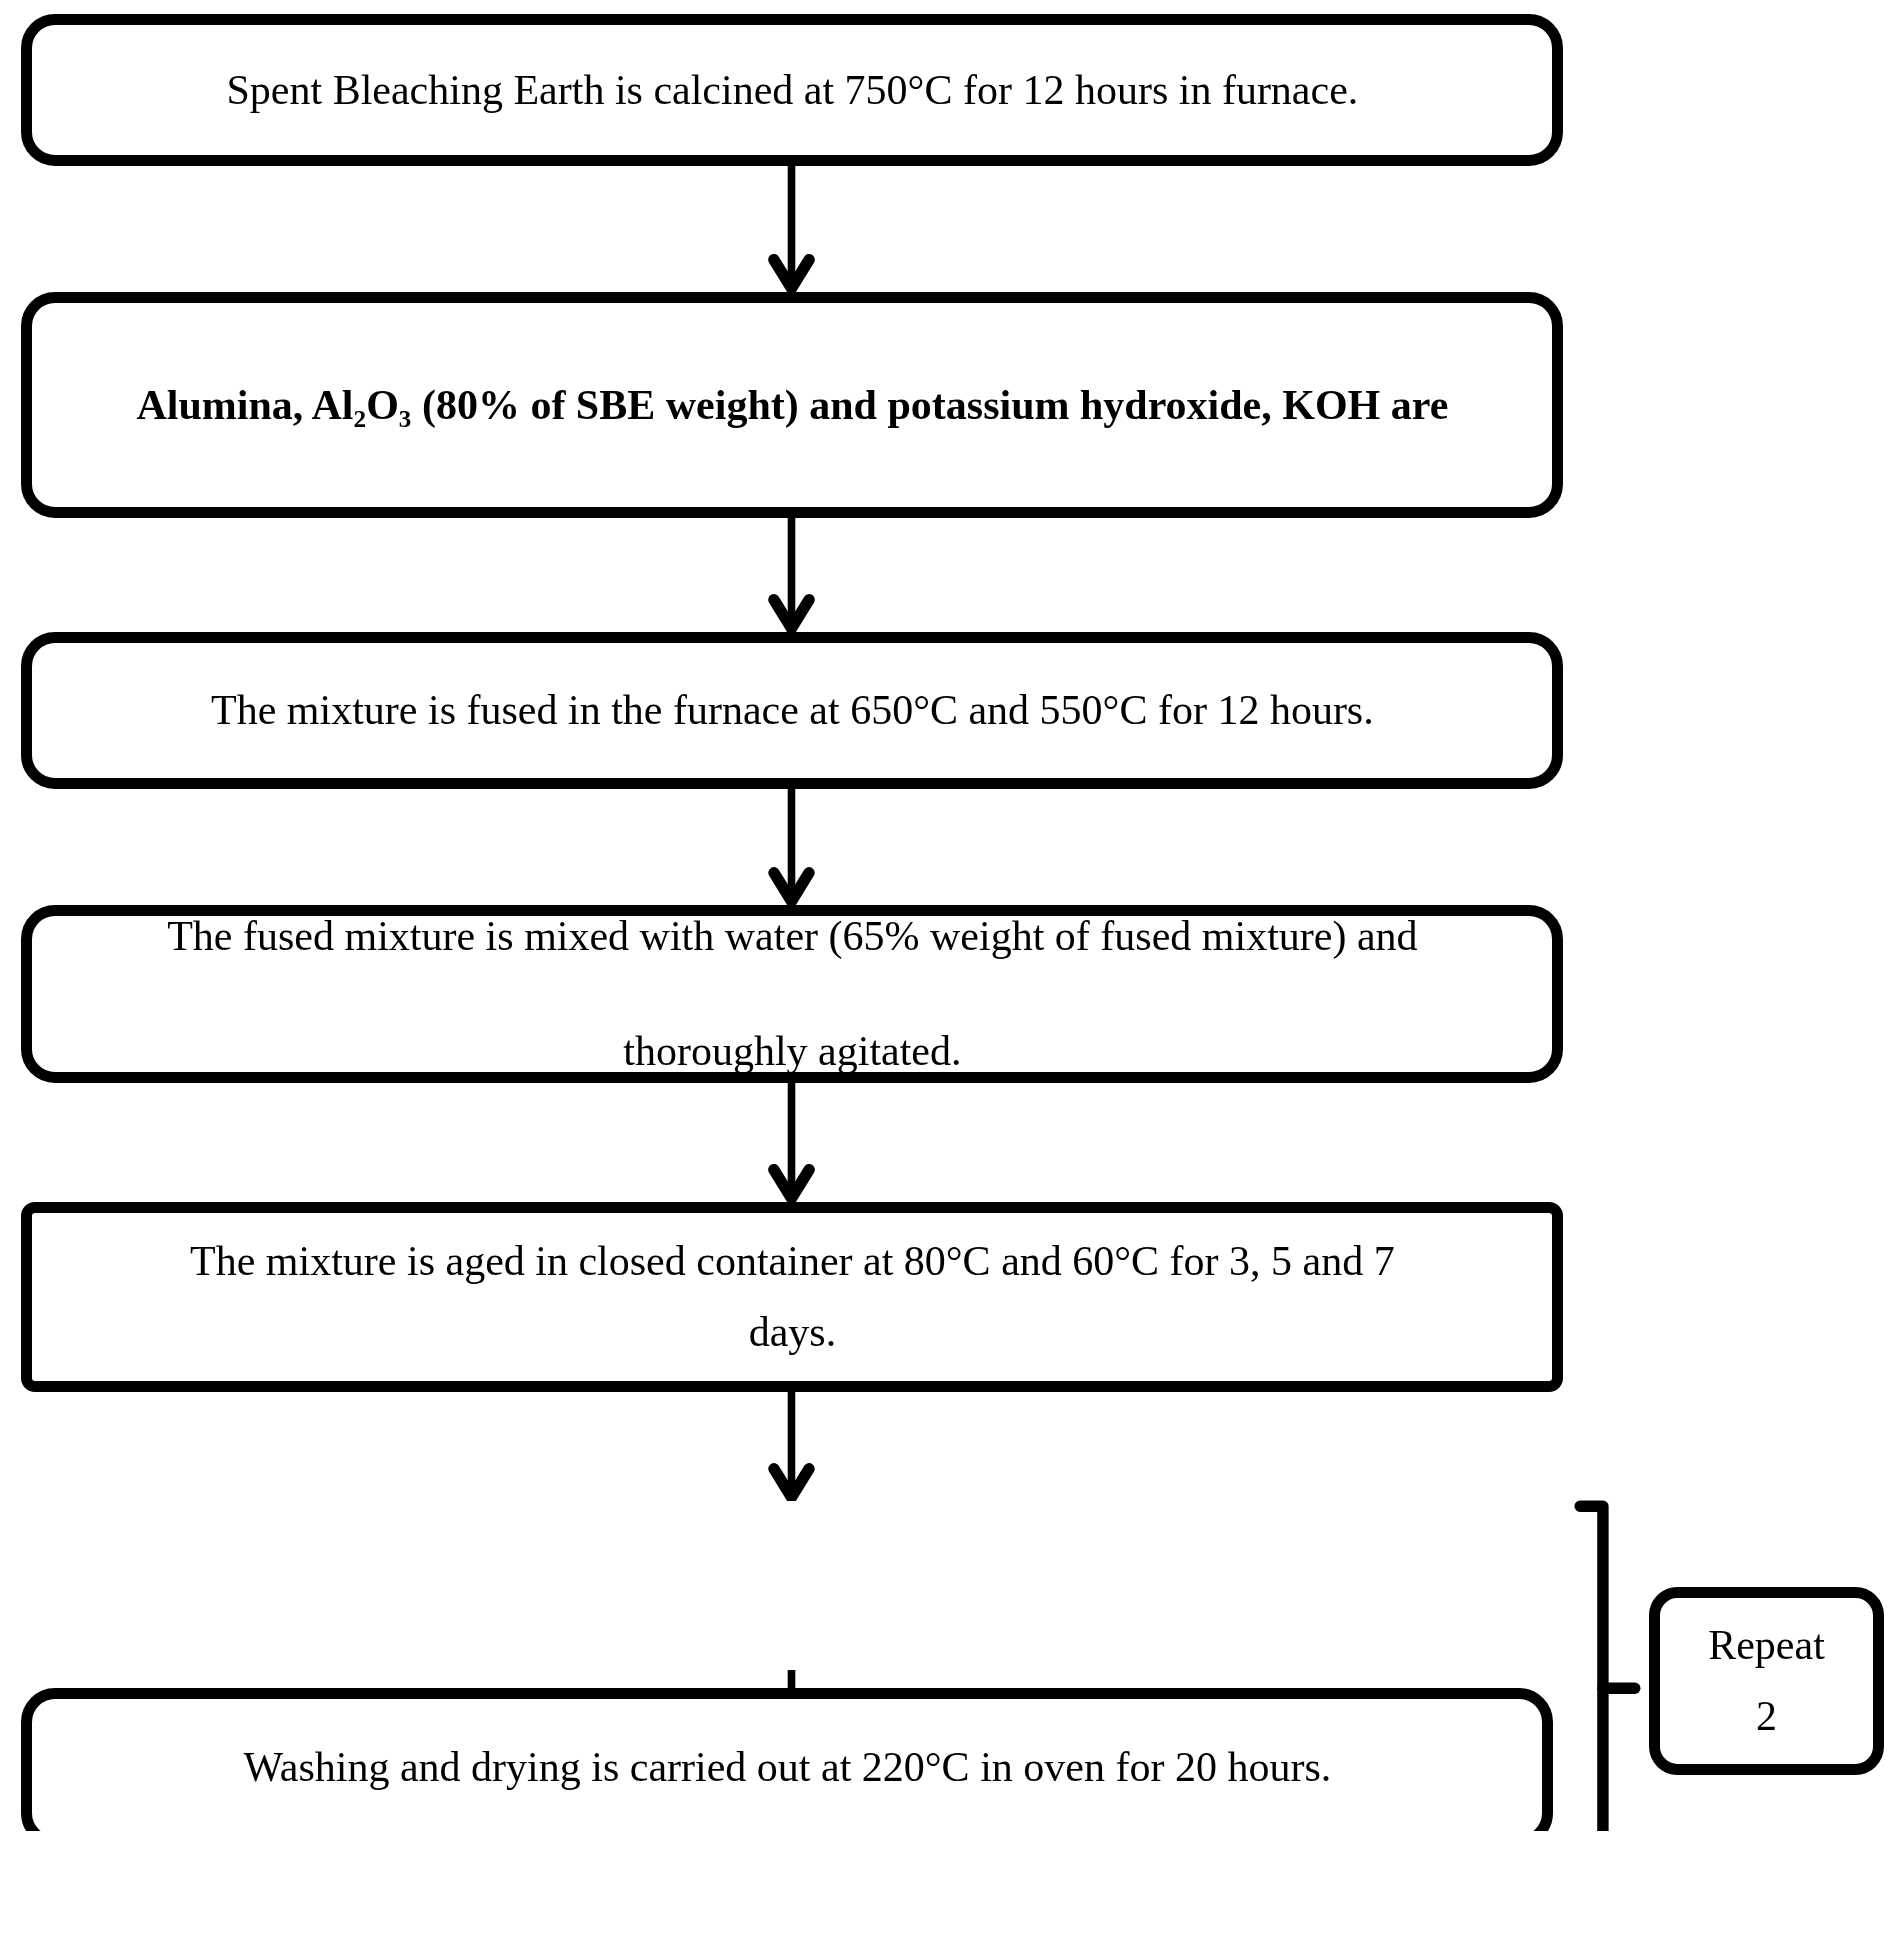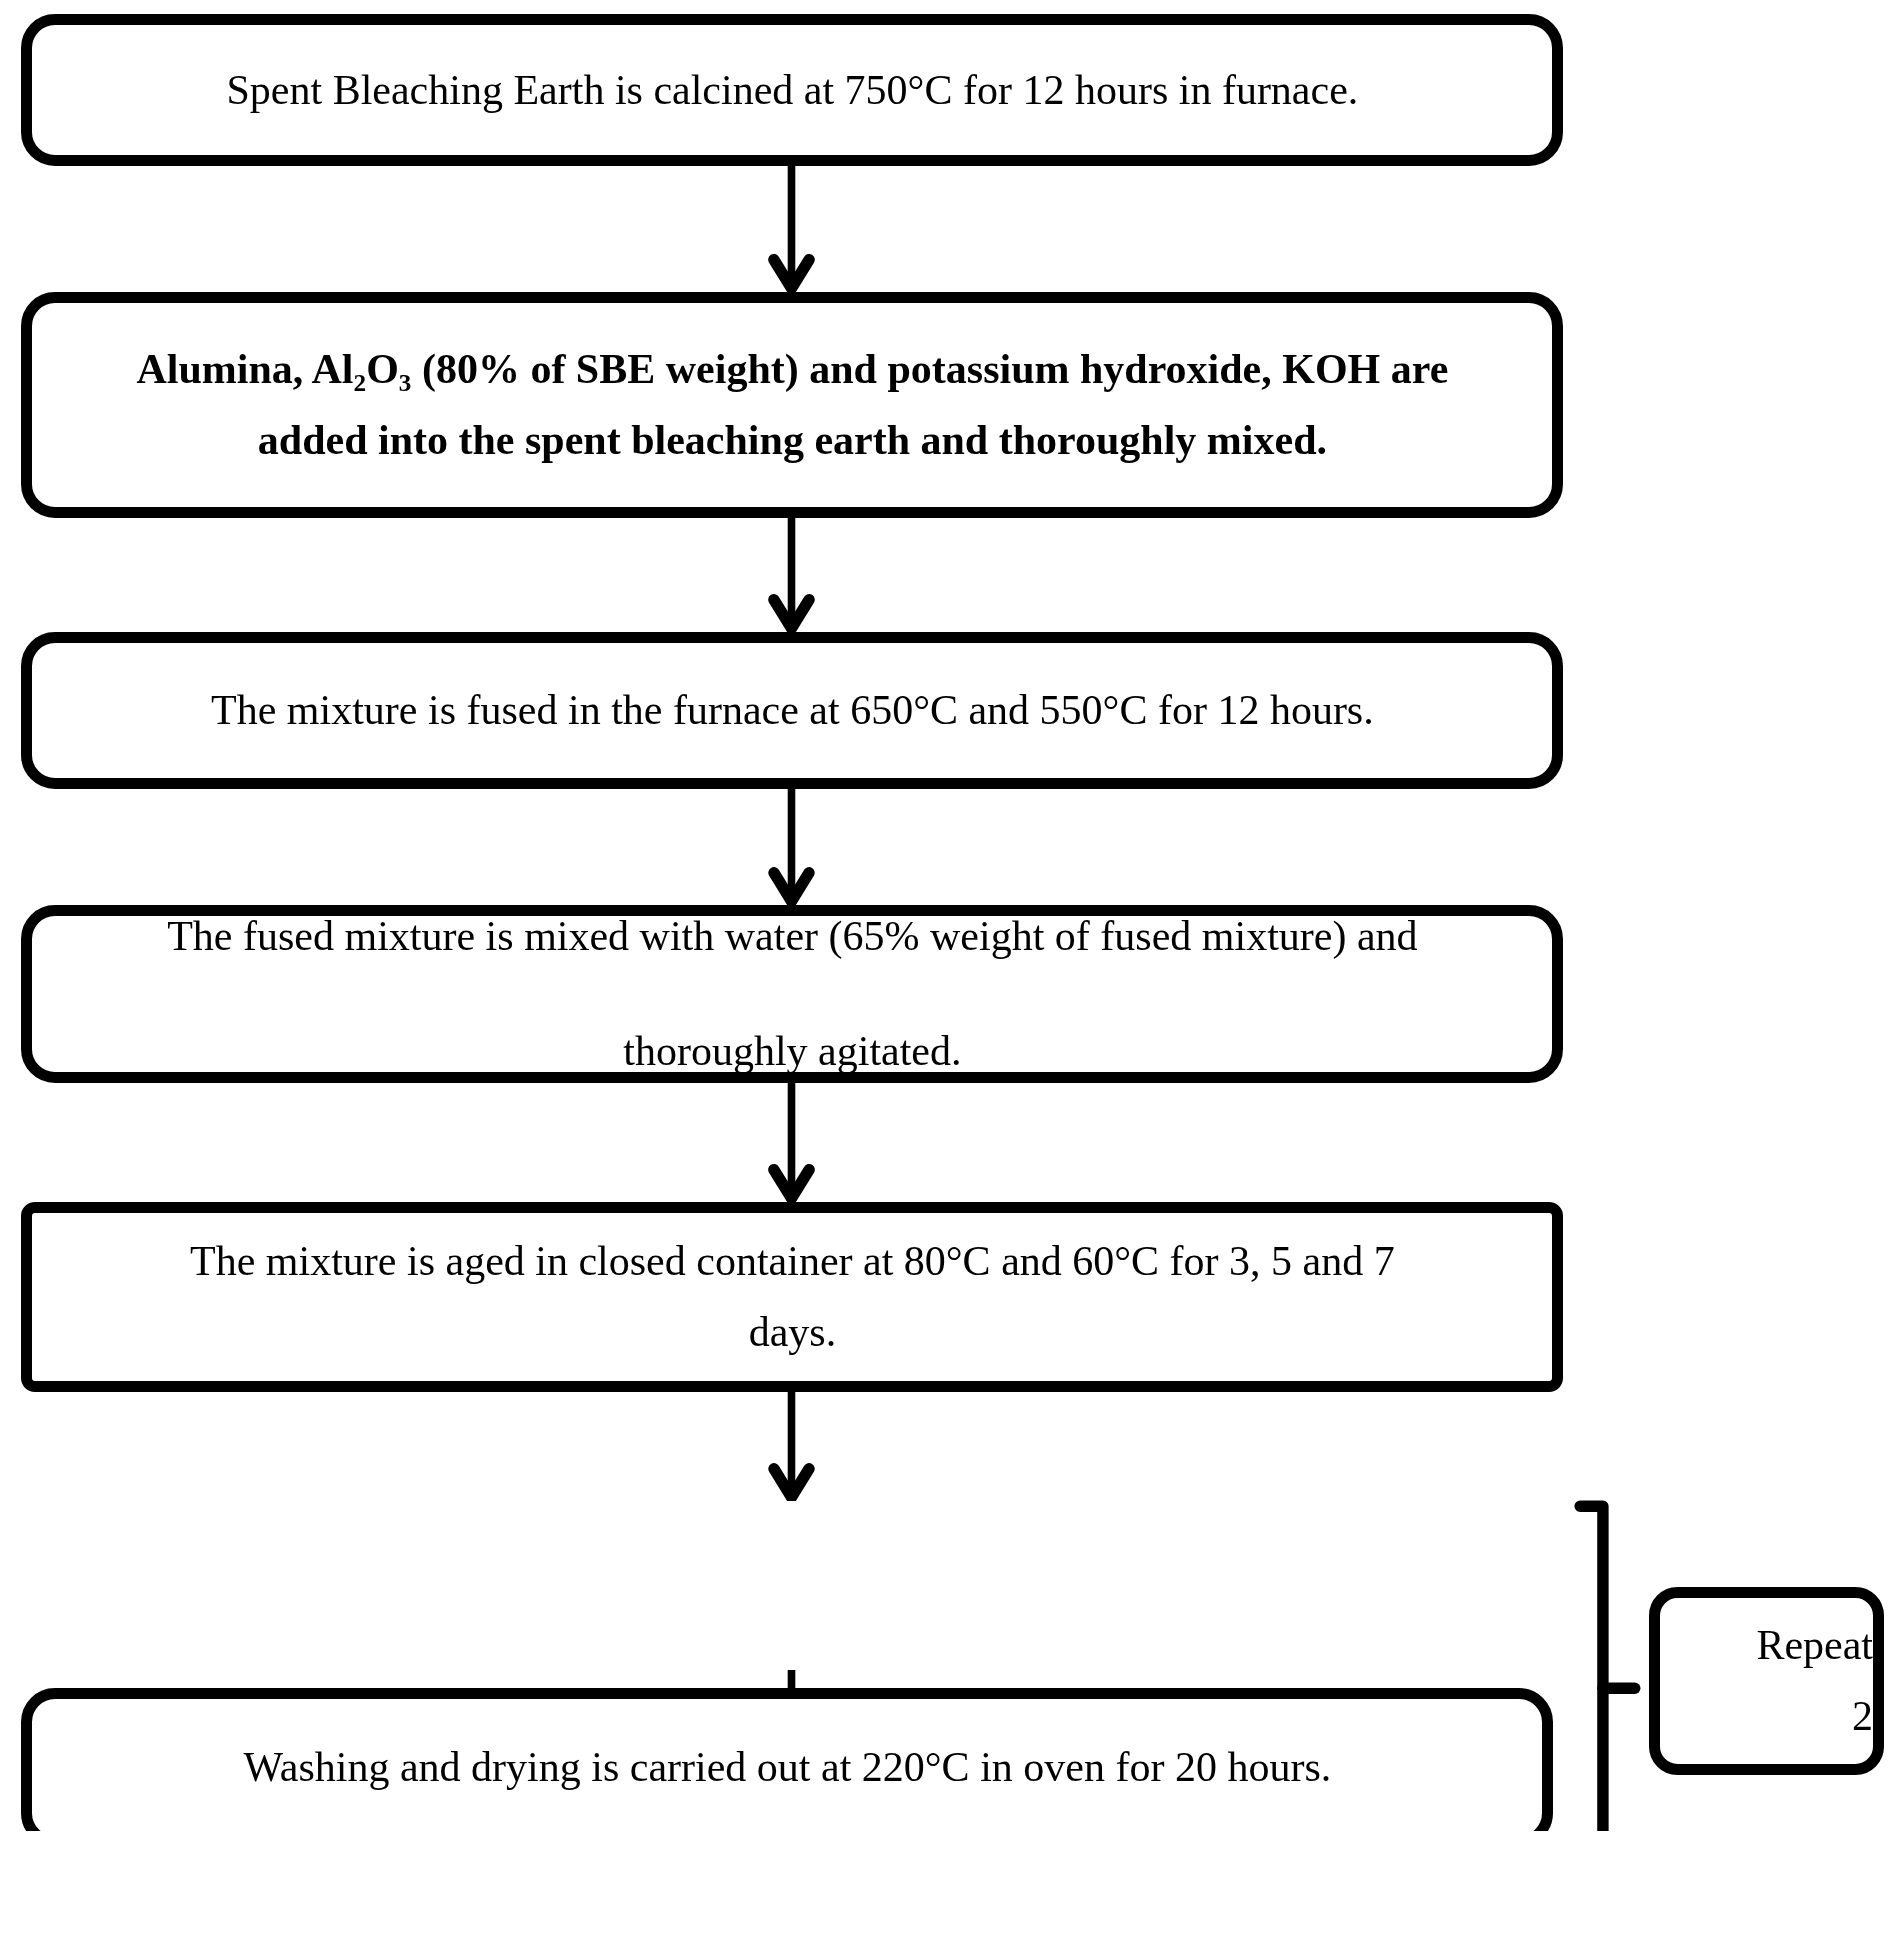--- a/index.html
+++ b/index.html
@@ -65,21 +65,21 @@
     top: 1587px;
     width: 235px;
     height: 188px;
     box-sizing: border-box;
     border: 11.4px solid #000000;
     border-radius: 28.5px;
     background: #ffffff;
     display: flex;
     flex-direction: column;
     justify-content: center;
-    align-items: flex-end;
+    align-items: center;
   }
 </style>
 </head>
 <body>
 
 <div class="canvas">
 
   <div class="pbox b1">
     <div class="line">Spent Bleaching Earth is calcined at 750°C for 12 hours in furnace.</div>
 
@@ -87,21 +87,20 @@
 
   <div class="arrow a1">
     <svg viewBox="0 0 140 265" xmlns="http://www.w3.org/2000/svg">
       <line x1="70" y1="0" x2="70" y2="255" stroke="#000" stroke-width="16"></line>
       <path d="M33 197 L70 257 L107 197" fill="none" stroke="#000" stroke-width="24" stroke-linecap="round" stroke-linejoin="round"></path>
     </svg>
   </div>
 
   <div class="pbox b2">
     <div class="line">Alumina, Al₂O₃ (80% of SBE weight) and potassium hydroxide, KOH are</div>
-    <div class="line">added into the spent bleaching earth and thoroughly mixed.</div>
   </div>
 
   <div class="arrow a2">
     <svg viewBox="0 0 140 240" xmlns="http://www.w3.org/2000/svg">
       <line x1="70" y1="0" x2="70" y2="230" stroke="#000" stroke-width="16"></line>
       <path d="M33 172 L70 232 L107 172" fill="none" stroke="#000" stroke-width="24" stroke-linecap="round" stroke-linejoin="round"></path>
     </svg>
   </div>
 
   <div class="pbox b3">

